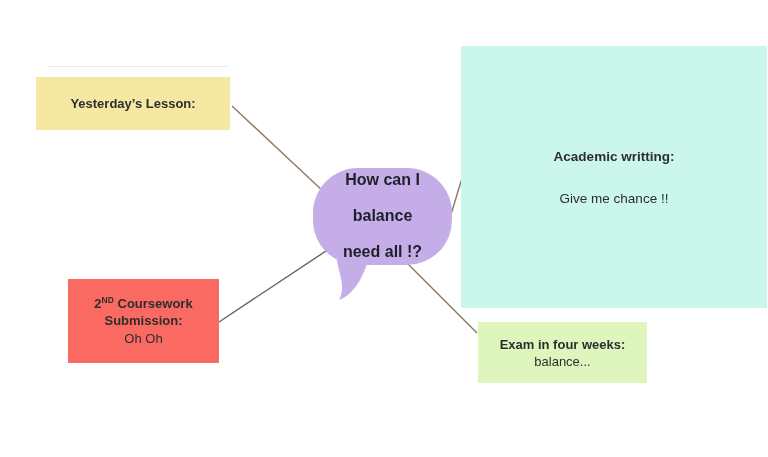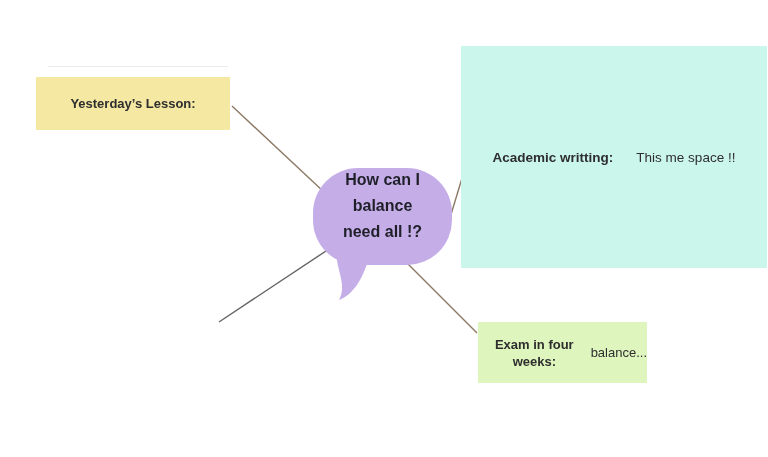--- a/index.html
+++ b/index.html
@@ -14,47 +14,47 @@
   }
   .connector-layer {
     position: absolute;
     left: 0; top: 0;
     width: 768px; height: 457px;
   }
   .connector-layer line { stroke-width: 1.4px; }
   .node {
     position: absolute;
     display: flex;
-    flex-direction: row;
+    flex-direction: column;
     align-items: center;
     justify-content: center;
     text-align: center;
     font-size: 13px;
     line-height: 17.5px;
     color: #2e2e2e;
   }
   .node .title { font-weight: 700; }
   .node sup {
     font-size: 8.5px;
     font-weight: 700;
     vertical-align: super;
     line-height: 0;
   }
   .node-yesterday { left: 36px; top: 77px;  width: 194px; height: 53px; }
-  .node-academic  { left: 461px; top: 46px; width: 306px; height: 222px; font-size: 13.5px; line-height: 19px; gap: 23px; }
+  .node-academic  { left: 461px; top: 46px; width: 306px; height: 262px; font-size: 13.5px; line-height: 19px; gap: 23px; }
   .node-coursework{ left: 68px; top: 279px; width: 151px; height: 84px; }
   .node-exam      { left: 478px; top: 322px; width: 169px; height: 61px; line-height: 17px; }
   .bubble-text {
     position: absolute;
     left: 313px; top: 167px;
     width: 139px; height: 98px;
     display: flex;
     flex-direction: column;
     align-items: center;
-    justify-content: flex-start;
+    justify-content: space-between;
     text-align: center;
     font-size: 16px;
     font-weight: 700;
     line-height: 26px;
     color: #1f1f29;
   }
   .ghost-line {
     position: absolute;
     left: 48px; top: 66px;
     width: 180px; height: 1px;
@@ -87,22 +87,27 @@
     <div>balance</div>
     <div>need all !?</div>
   </div>
 
   <div class="node node-yesterday" style="background-color: rgb(245, 232, 163);">
     <div class="title">Yesterday’s Lesson:</div>
   </div>
 
   <div class="node node-academic" style="background-color: rgb(203, 246, 236);">
     <div class="title">Academic writting:</div>
-    <div class="body">This me space !!</div>
+    <div class="body">Give me chance !!</div>
   </div>
 
+  <div class="node node-coursework" style="background-color: rgb(250, 106, 98);">
+    <div class="title"><span>2</span><sup>ND</sup><span> Coursework</span></div>
+    <div class="title">Submission:</div>
+    <div class="body">Oh Oh</div>
+  </div>
 
   <div class="node node-exam" style="background-color: rgb(223, 245, 190);">
     <div class="title">Exam in four weeks:</div>
     <div class="body">balance...</div>
   </div>
 
 </div>
 
 </body></html>

